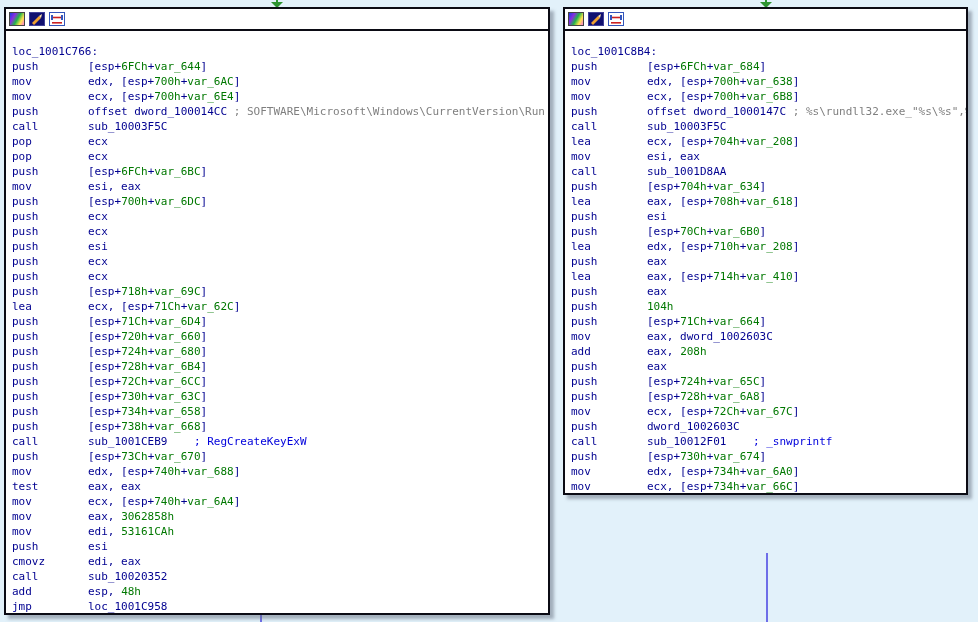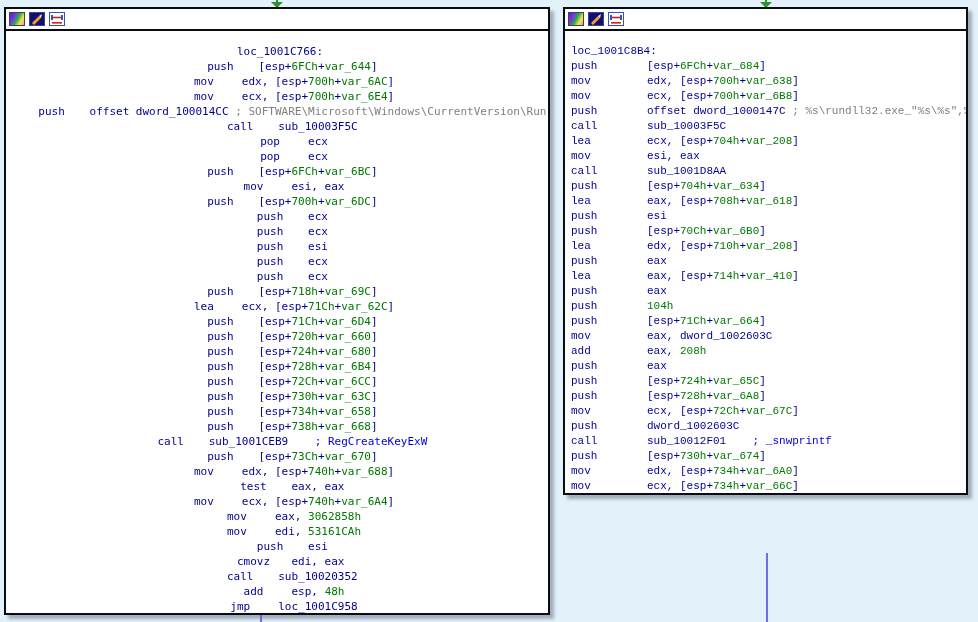--- a/index.html
+++ b/index.html
@@ -11,22 +11,22 @@
     font-family:"DejaVu Sans Mono",monospace;
   }
   .block{
     position:absolute;
     box-sizing:border-box;
     background:var(--block-bg,#fff);
     border:2px solid var(--block-border,#0b0b14);
     box-shadow:4px 4px 3px rgba(100,110,125,.5);
     overflow:hidden;
   }
-  .block-left{left:4px;top:7px;width:546px;height:608px;text-align:center;}
-  .block-right{left:563px;top:7px;width:405px;height:488px;font-family:Liberation Mono, monospace;}
+  .block-left{left:4px;top:7px;width:546px;height:608px;}
+  .block-right{left:563px;top:7px;width:405px;height:488px;}
   .block-header{
     height:20px;
     border-bottom:2px solid var(--block-border,#0b0b14);
     display:flex;align-items:center;gap:4px;
     padding:0 0 0 3px;
     background:var(--block-bg,#fff);
   }
   .icon{width:16px;height:14px;display:inline-block;flex:0 0 auto;cursor:pointer;}
   .icon svg{display:block;width:16px;height:14px;}
   .icon-palette{

